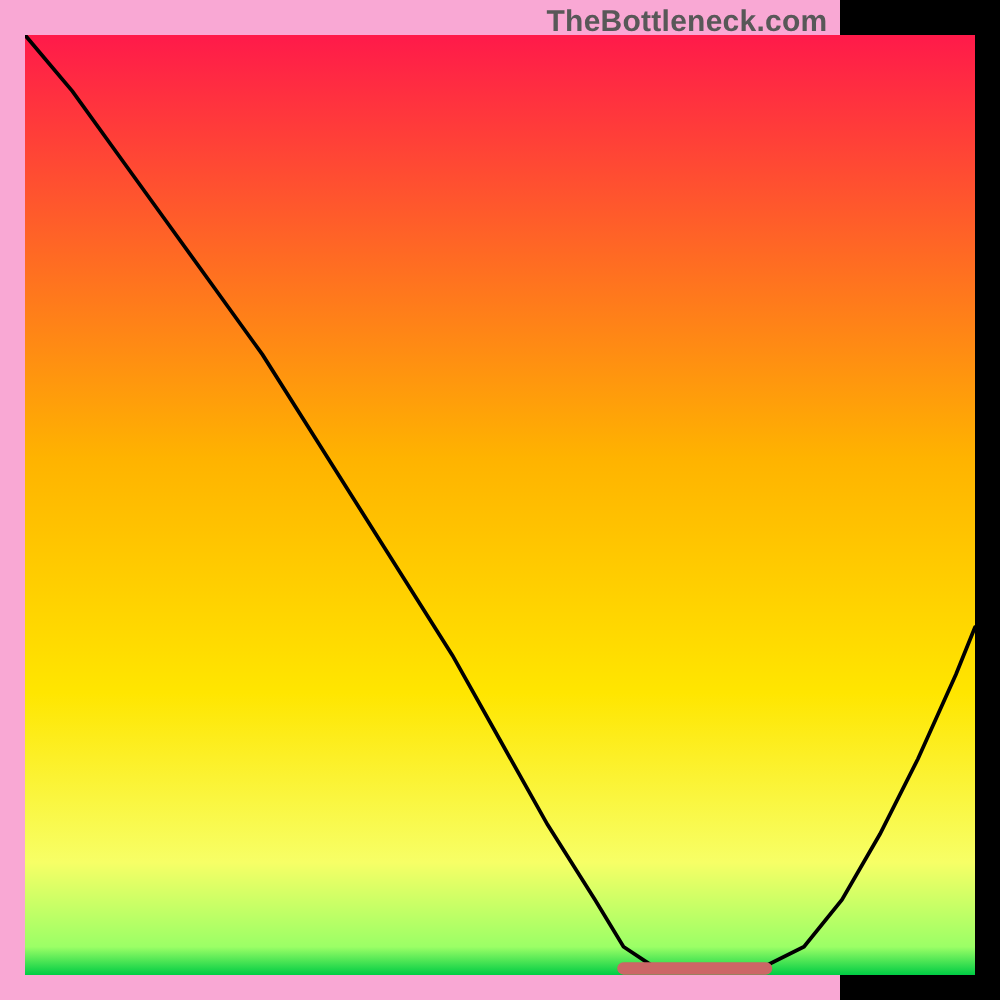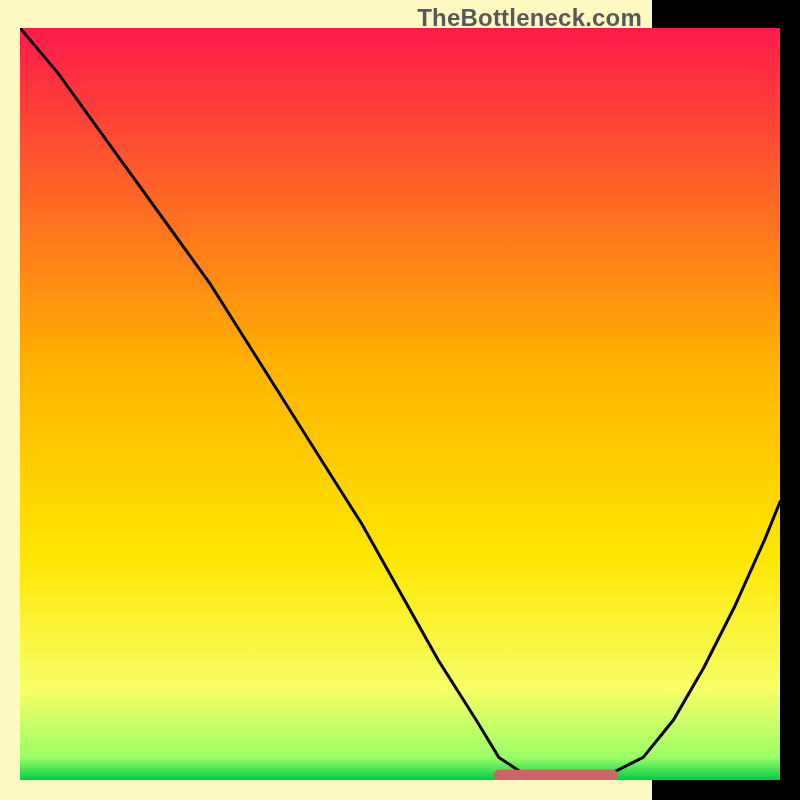--- a/index.html
+++ b/index.html
@@ -7,21 +7,22 @@
     padding: 0;
     width: 800px;
     height: 800px;
     background: #000;
     overflow: hidden;
   }
   .frame {
     position: relative;
     width: 652px;
     height: 800px;
-    background: #fef9c3;
+    background: #f9a8d4;
+    padding-left: 20px;
   }
   .watermark {
     position: absolute;
     top: 4px;
     right: 10px;
     font-family: Arial, Helvetica, sans-serif;
     font-size: 24px;
     font-weight: 600;
     color: #585858;
     letter-spacing: 0.2px;

